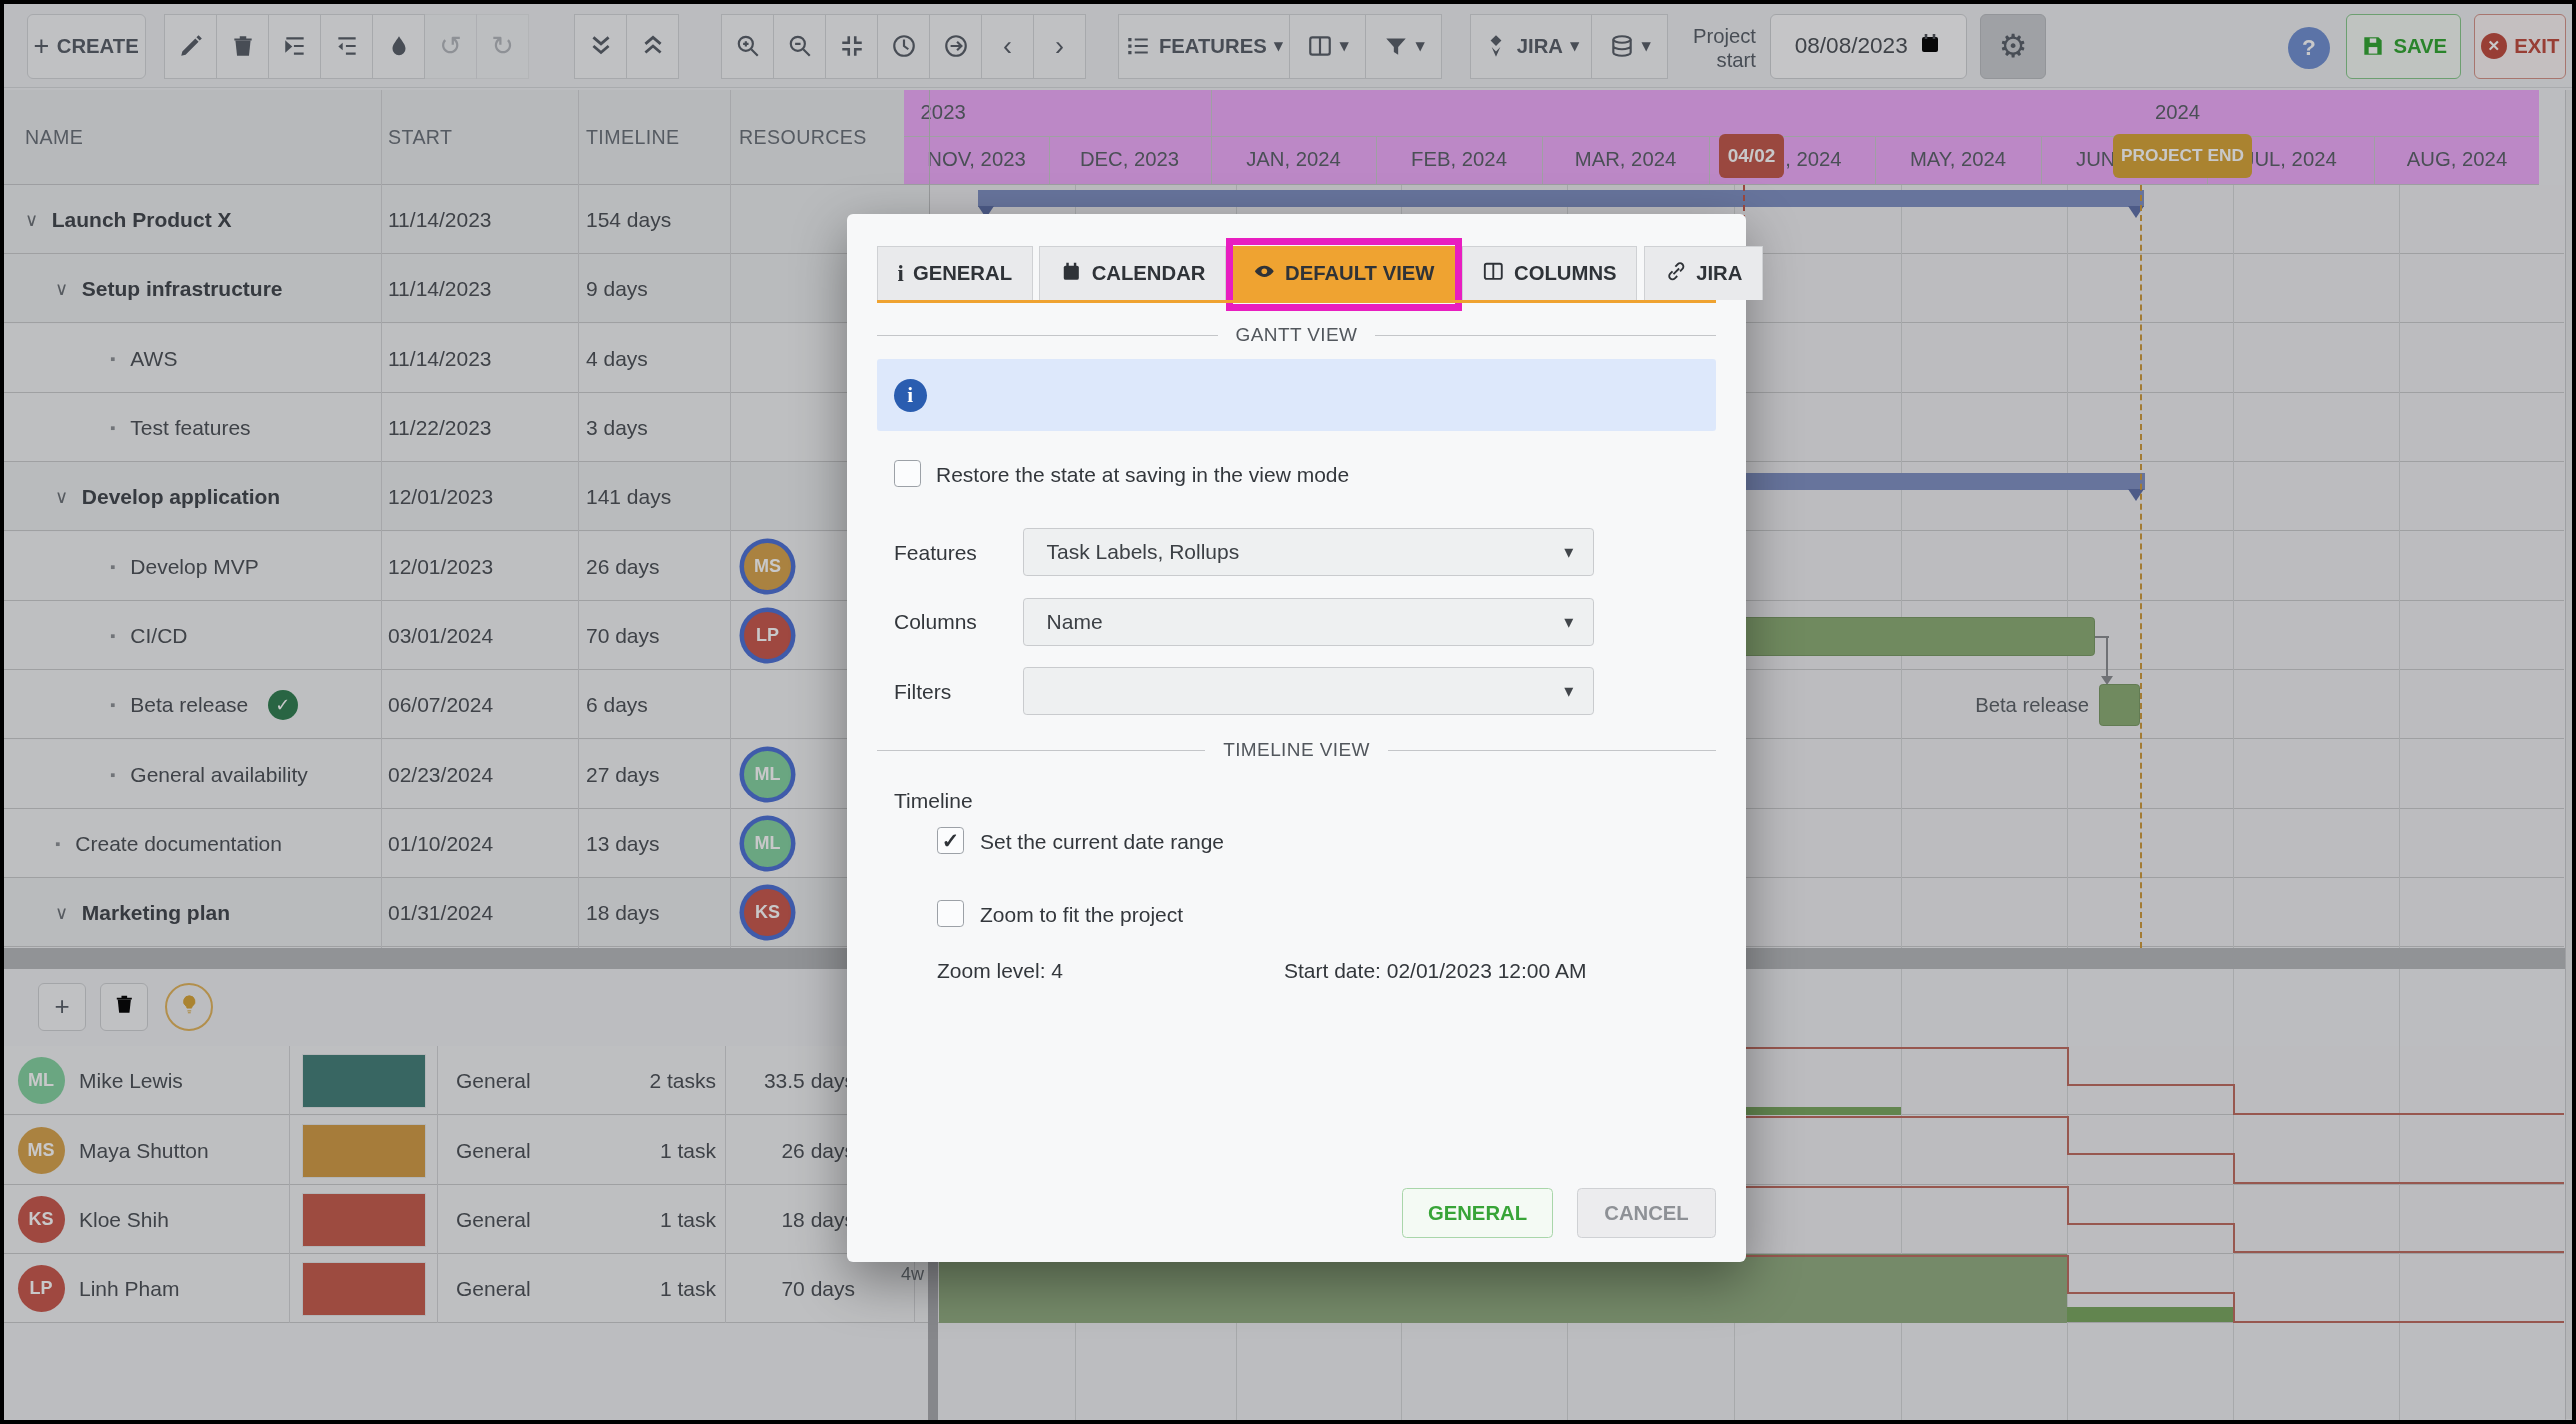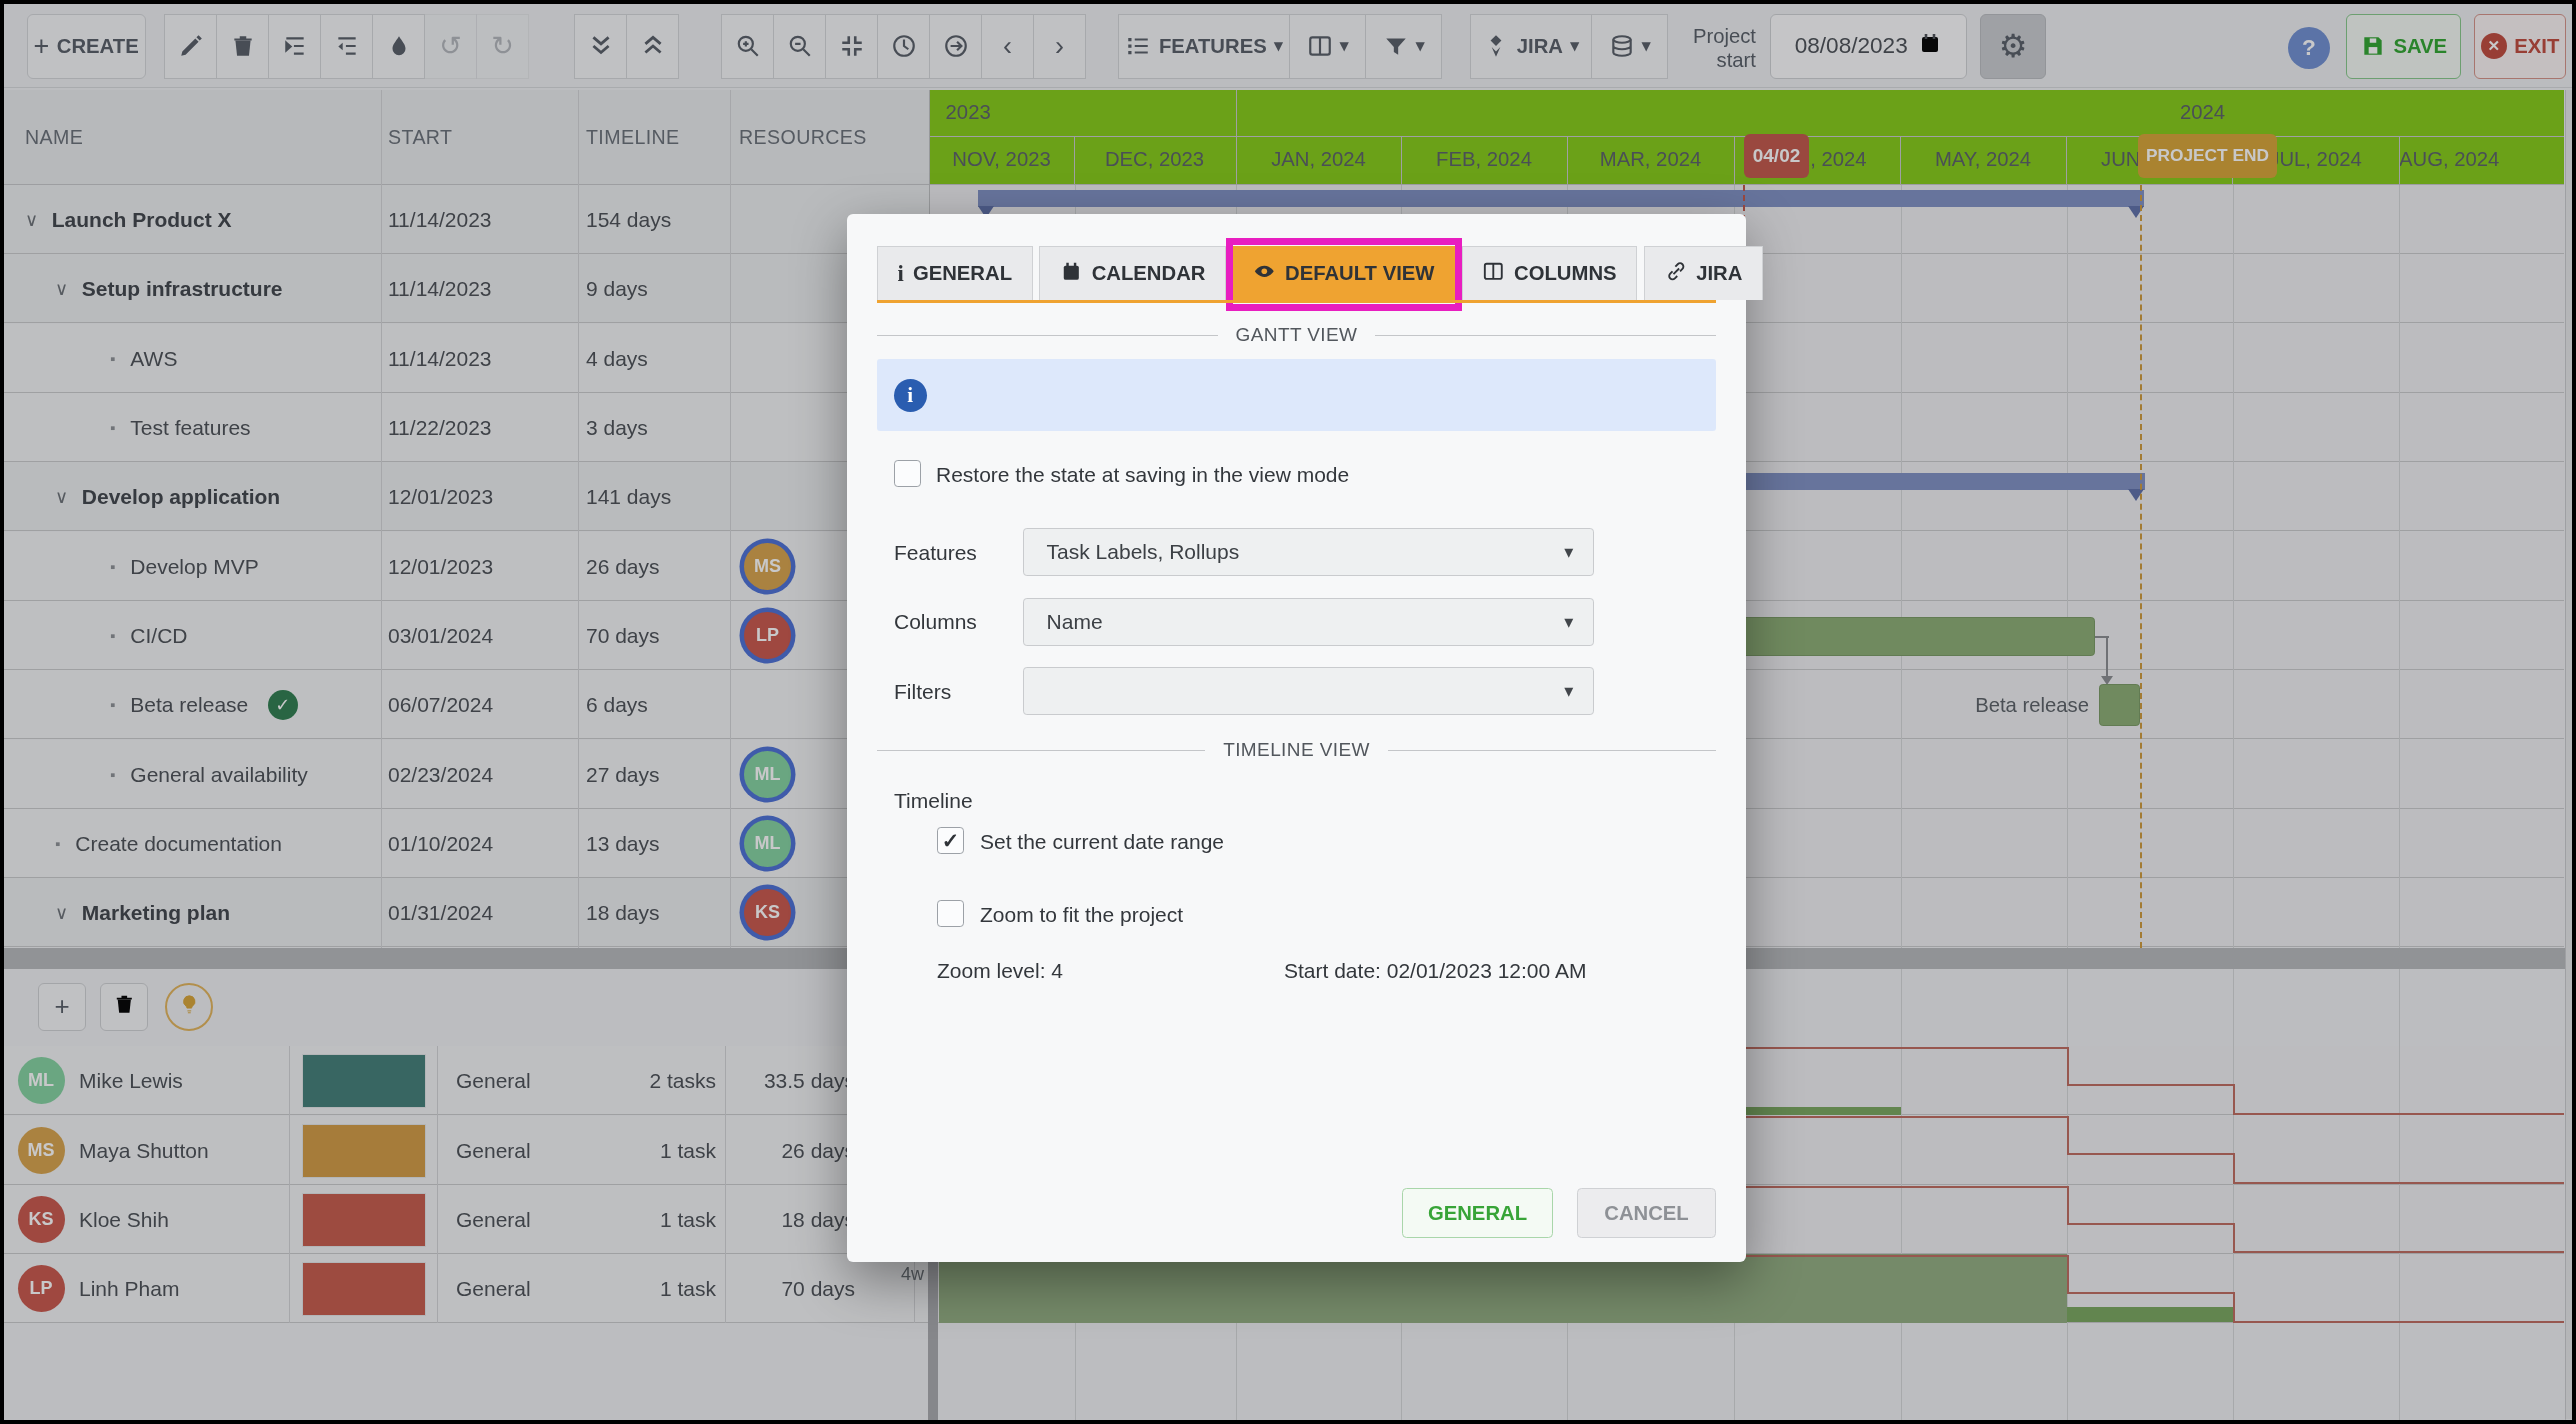--- a/index.html
+++ b/index.html
@@ -22,21 +22,21 @@
   .helpcircle{position:absolute;top:22.6px;width:42px;height:42px;border-radius:50%;background:#6f8fd2;color:#fff;
               display:flex;align-items:center;justify-content:center;font-size:22.6px;font-weight:700;}
   .savebtn{border-color:#86c98a;color:#2fa52f;background:#f3f9f3;}
   .exitbtn{border-color:#d59287;color:#c0493c;background:#faf4f3;}
   .xcirc{width:26px;height:26px;border-radius:50%;background:#c0493c;color:#fff;font-size:15px;font-weight:700;
          display:flex;align-items:center;justify-content:center;}
   .projlabel{position:absolute;color:#565d66;font-size:20.3px;text-align:right;line-height:1.2;top:19.6px;}
   
   .gridhead{position:absolute;left:0;top:86px;width:925px;height:95px;background:#e9ebed;border-bottom:1.5px solid #c6c8ca;}
   .colname{position:absolute;top:36px;color:#686f77;font-size:19.6px;letter-spacing:0.4px;}
-  .tlhead{position:absolute;left:925px;top:86px;width:1635px;height:95px;background:#84cc16;border-bottom:1.5px solid #c6c8ca;}
+  .tlhead{position:absolute;left:900px;top:86px;width:1635px;height:95px;background:#f0abfc;border-bottom:1.5px solid #c6c8ca;}
   .yearrow{position:absolute;left:0;top:0;width:100%;height:47px;border-bottom:0.8px solid #c9cbcd;}
   .monthrow{position:absolute;left:0;top:47px;width:100%;height:47px;}
   .ylabel,.mlabel{position:absolute;color:#596067;font-size:20.3px;top:10.6px;white-space:nowrap;}
   .mcellline{position:absolute;top:0;width:0.8px;height:47px;background:#c9cbcd;}
   .badge{position:absolute;top:1.5px;height:44px;border-radius:6px;color:#fff;font-weight:700;display:flex;align-items:center;justify-content:center;margin-top:42px;}
   
   .trow{position:absolute;left:0;width:925px;height:69px;border-bottom:0.8px solid #c9cbcc;background:#f2f4f5;}
   .trow.parent{background:#eceeef;}
   .tcell{position:absolute;top:0;height:69px;display:flex;align-items:center;color:#4a4f55;font-size:21px;white-space:nowrap;}
   .tname{font-weight:400;}
@@ -325,21 +325,21 @@
         <span class="mlabel" style="left: 638px; width: 167px; text-align: center;">MAR, 2024</span>
         <div class="mcellline" style="left: 638px;"></div>
         <span class="mlabel" style="left: 805px; width: 167px; text-align: center;">APR, 2024</span>
         <div class="mcellline" style="left: 805px;"></div>
         <span class="mlabel" style="left: 971px; width: 166px; text-align: center;">MAY, 2024</span>
         <div class="mcellline" style="left: 971px;"></div>
         <span class="mlabel" style="left: 1137px; width: 166px; text-align: center;">JUN, 2024</span>
         <div class="mcellline" style="left: 1137px;"></div>
         <span class="mlabel" style="left: 1303px; width: 167px; text-align: center;">JUL, 2024</span>
         <div class="mcellline" style="left: 1303px;"></div>
-        <span class="mlabel" style="left: 1470px; width: 166px; text-align: left;">AUG, 2024</span>
+        <span class="mlabel" style="left: 1470px; width: 166px; text-align: center;">AUG, 2024</span>
         <div class="mcellline" style="left: 1470px;"></div>
       </div>
     <div class="badge" id="todaybadge" style="left:815px;width:65px;background:#c25749;font-size:19px;">
         <span>04/02</span>
       </div>
     <div class="badge" id="endbadge" style="left:1209px;width:139px;background:#d8a435;font-size:17.3px;">
         <span>PROJECT END</span>
       </div>
   </div>
 

